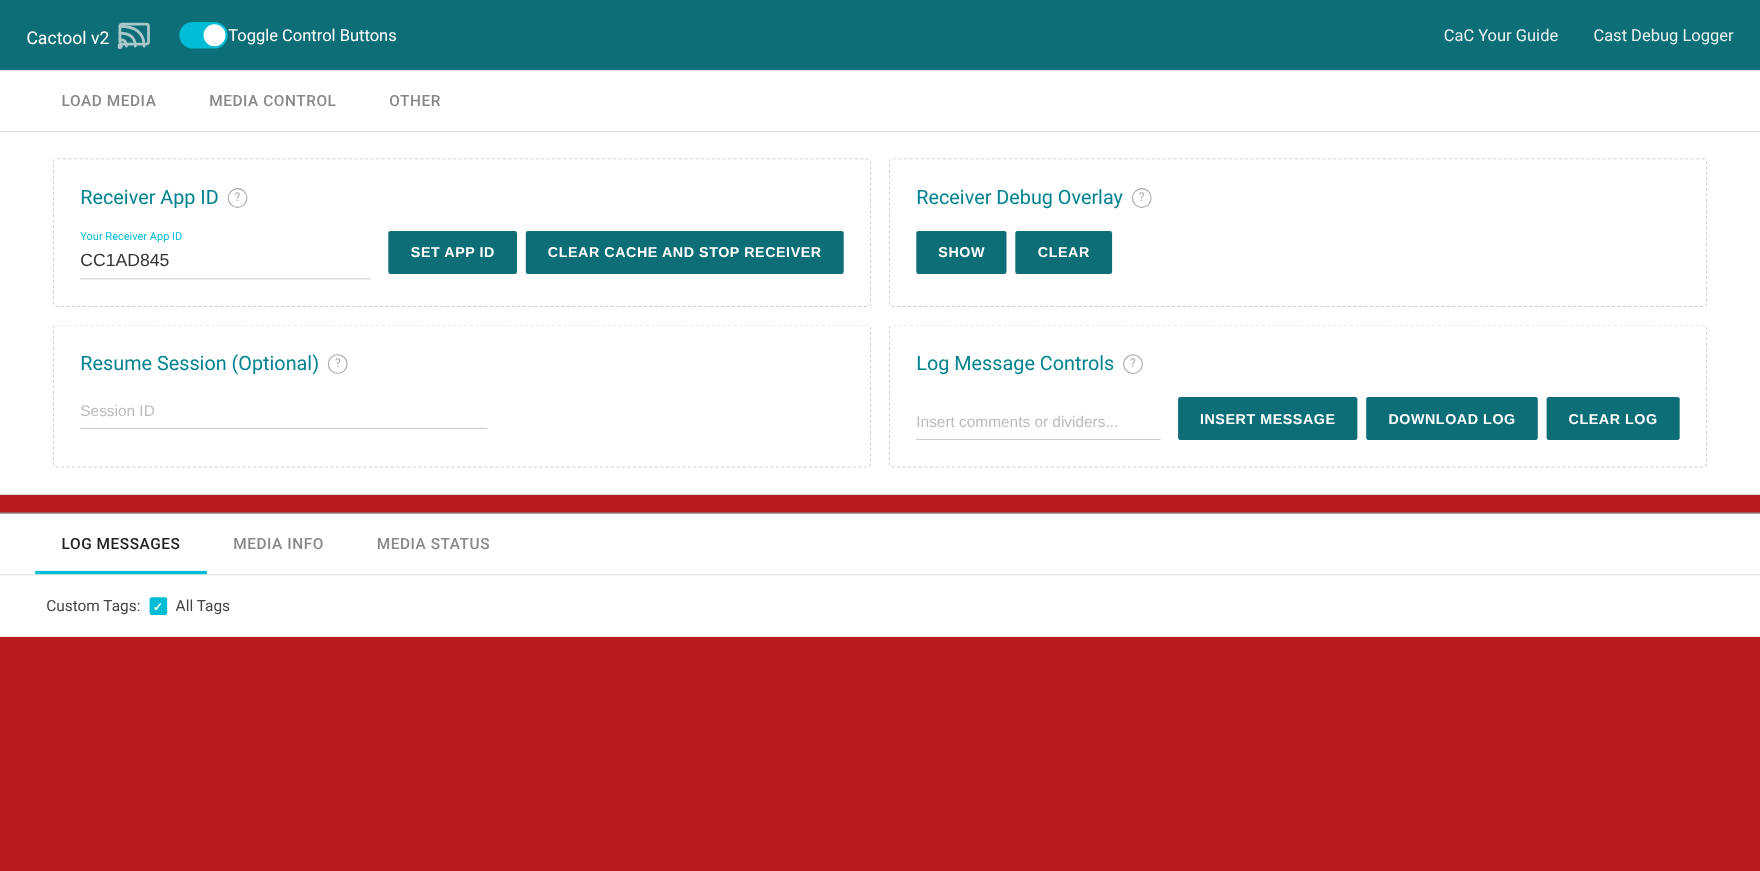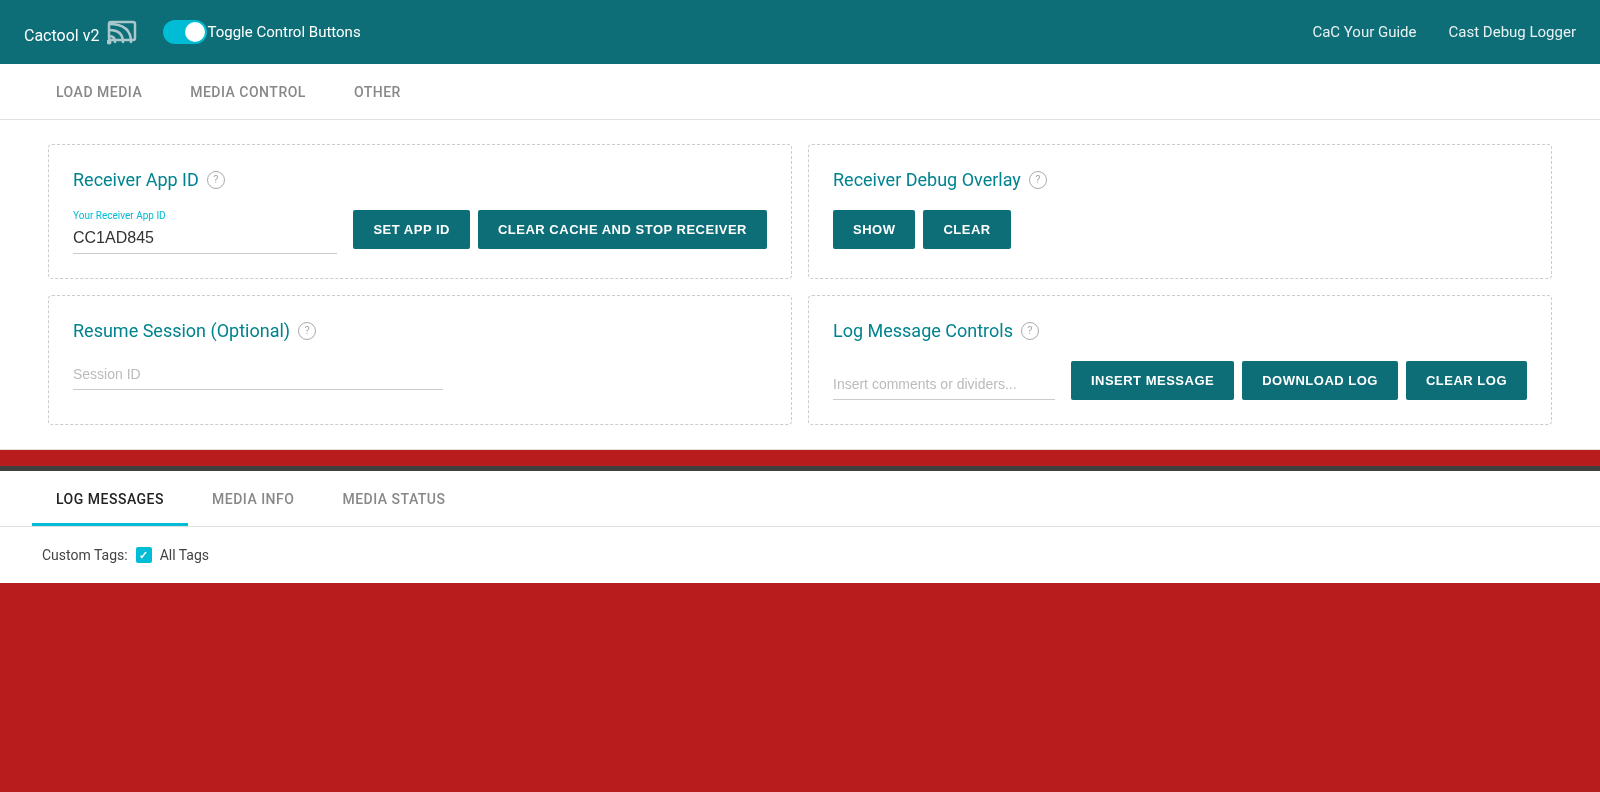--- a/index.html
+++ b/index.html
@@ -193,21 +193,21 @@
     .receiver-buttons {
       display: flex;
       gap: 8px;
       justify-content: flex-end;
     }
 
     
     .log-section {
       background: white;
       margin-top: 16px;
-      border-top: 5px solid #404040;
+      border-top: 1px solid #404040;
     }
 
     .log-tab-nav {
       display: flex;
       border-bottom: 1px solid #e0e0e0;
       padding: 0 32px;
       background: white;
     }
 
     .log-tab-item {

